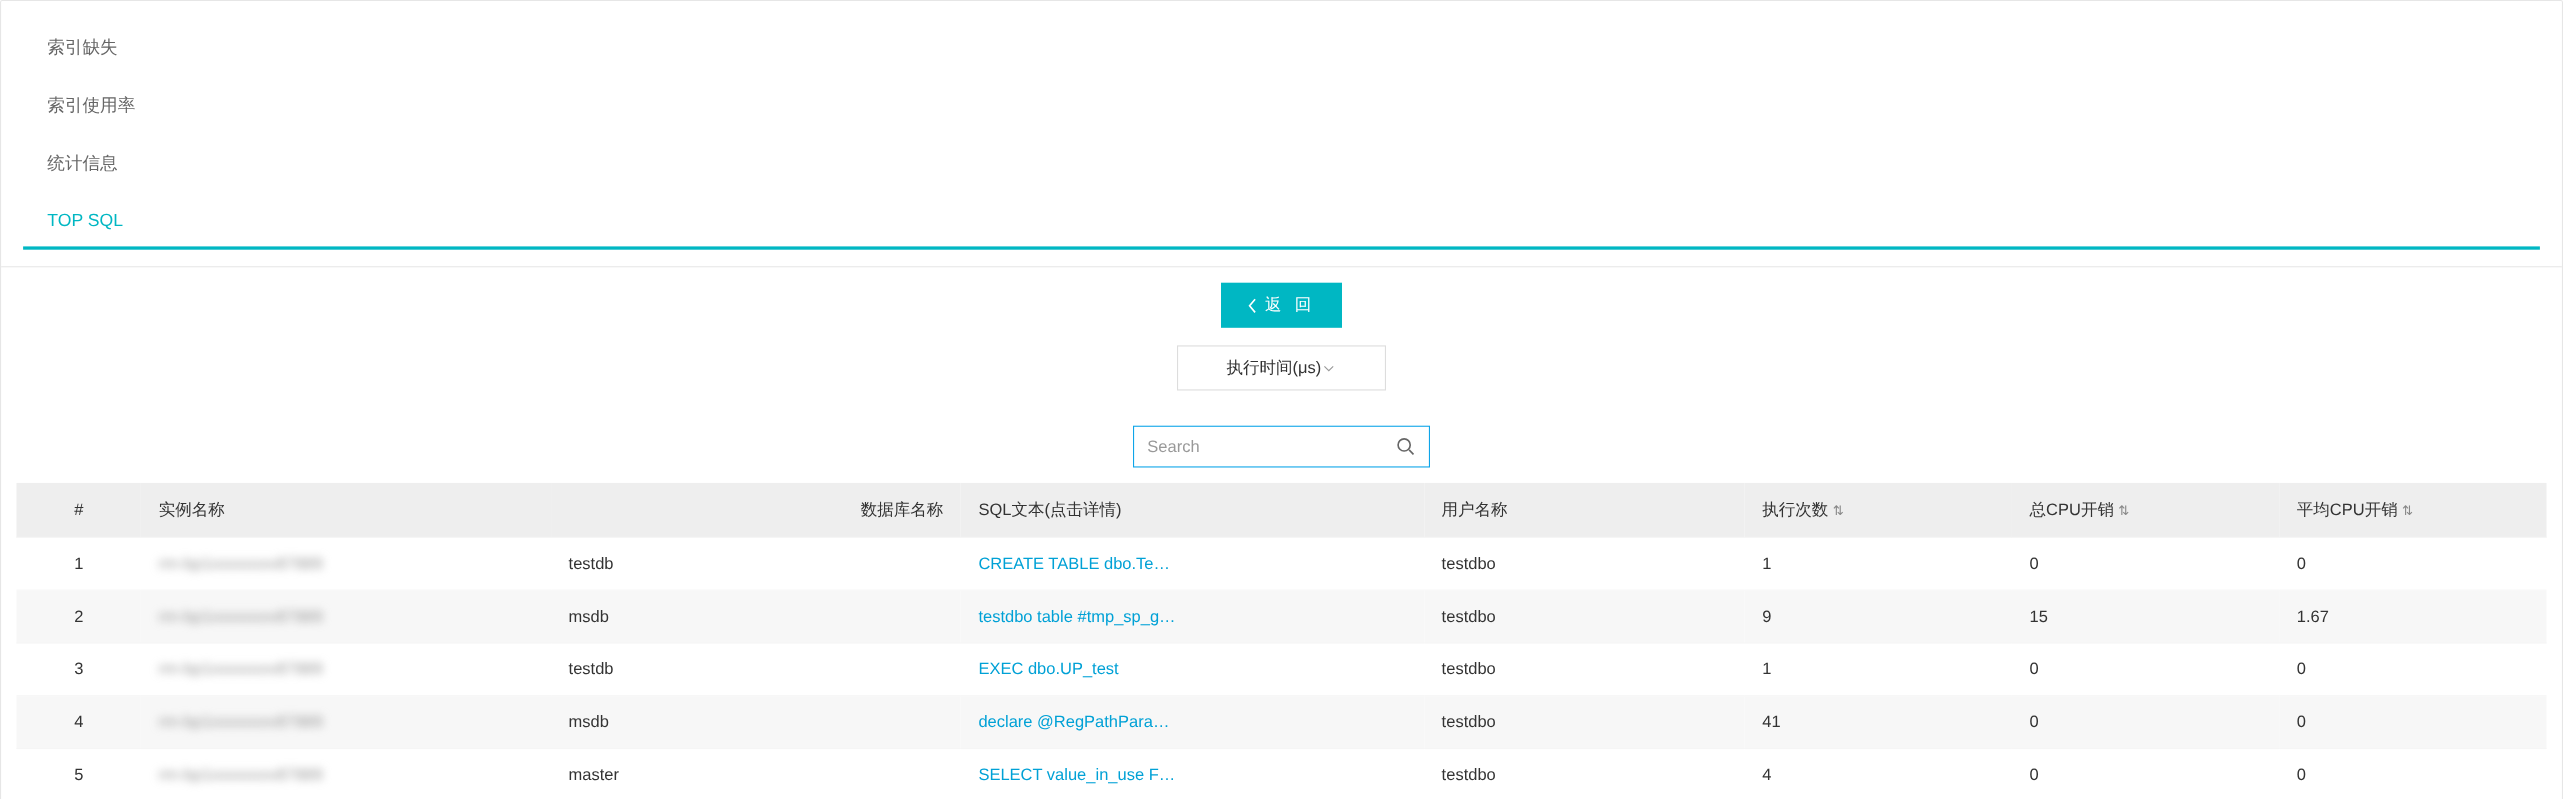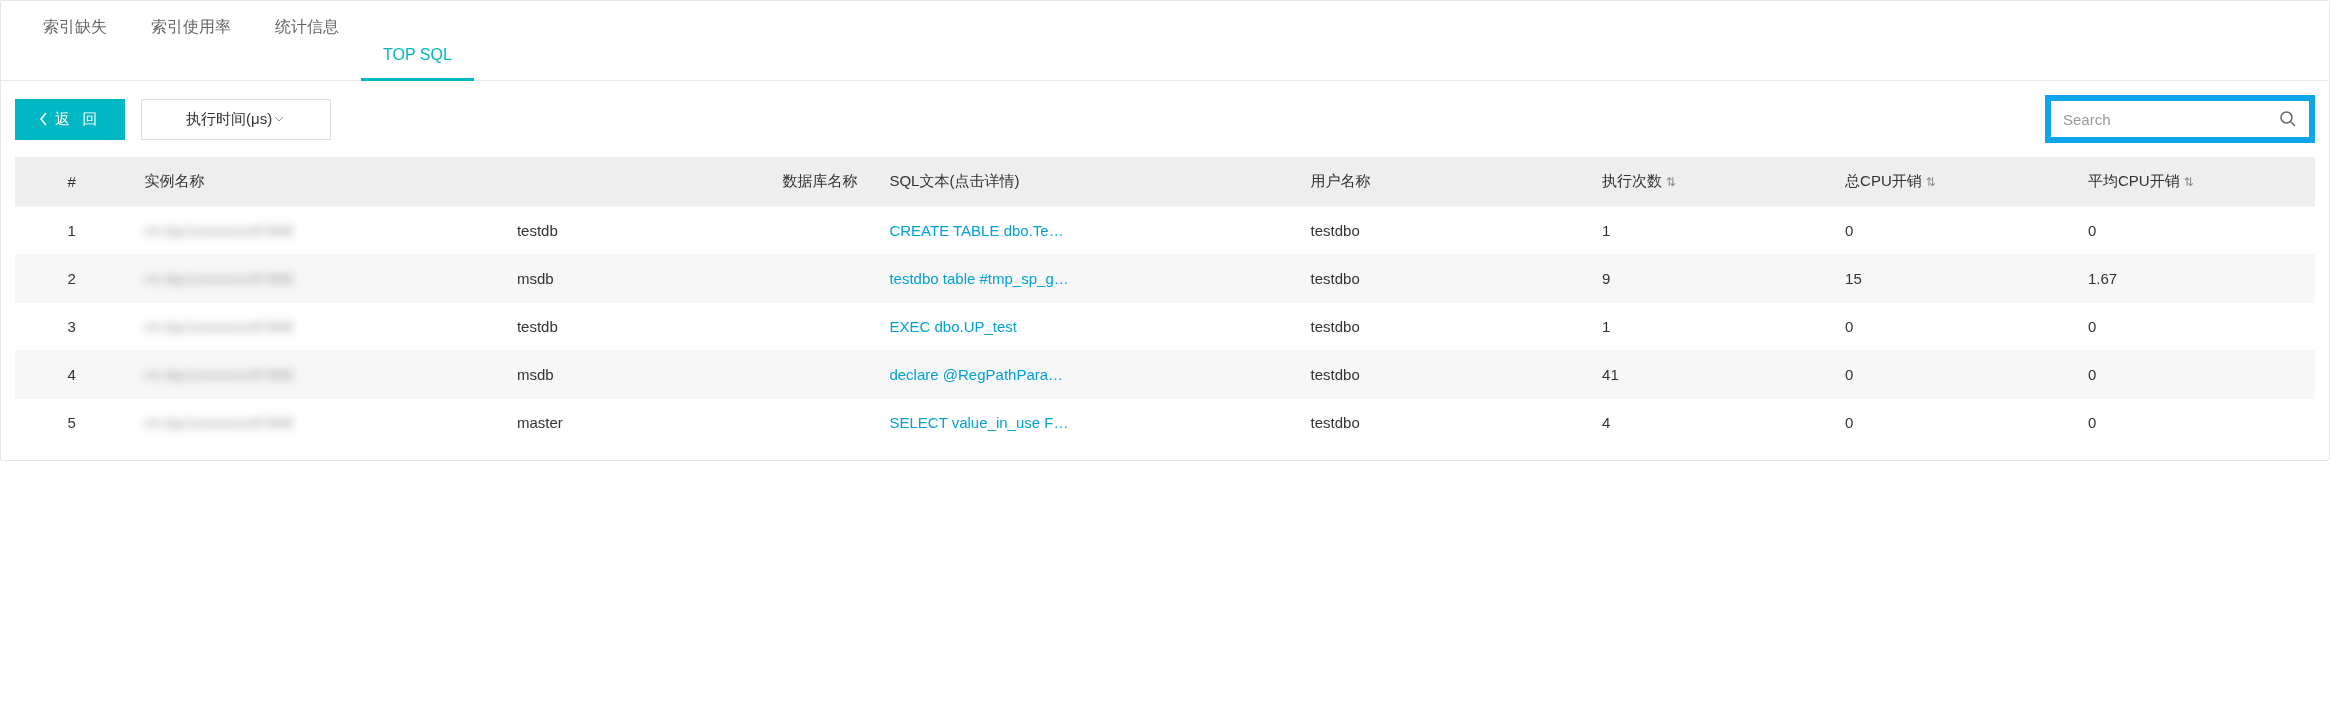--- a/index.html
+++ b/index.html
@@ -1,33 +1,33 @@
 <!DOCTYPE html>
 <html><head>
   <meta charset="utf-8">
   <style>
     * { box-sizing: border-box; margin: 0; padding: 0; }
     body { font-family: -apple-system, BlinkMacSystemFont, "Segoe UI", "PingFang SC", "Microsoft YaHei", sans-serif; font-size: 14px; color: #333; background: #fff; }
     .container { border: 1px solid #e6e6e6; border-radius: 2px; }
     
-    .tabs { display: flex; padding: 0 20px; border-bottom: 1px solid #e8e8e8; }
+    .tabs { display: flex; padding: 16px 20px; border-bottom: 1px solid #e8e8e8; flex-direction: column; }
     .tab { padding: 16px 22px; font-size: 16px; color: #666; cursor: pointer; position: relative; }
-    .tab.active { color: #00b7c3; margin-top: 29px; }
+    .tab.active { color: #00b7c3; }
     .tab.active::after { content: ""; position: absolute; left: 0; right: 0; bottom: -1px; height: 3px; background: #00b7c3; }
     
-    .toolbar { display: flex; align-items: center; padding: 14px 14px; gap: 16px; }
+    .toolbar { display: flex; align-items: center; padding: 14px 14px; gap: 16px; flex-direction: column; }
     .back-btn { background: #00b7c3; color: #fff; border: none; padding: 11px 24px; font-size: 15px; cursor: pointer; display: inline-flex; align-items: center; gap: 6px; letter-spacing: 4px; }
     .back-btn svg { width: 10px; height: 14px; }
     
     .select { border: 1px solid #ddd; padding: 10px 14px; min-width: 190px; display: flex; justify-content: center; align-items: center; cursor: pointer; font-size: 15px; color: #333; }
     .select svg { width: 14px; height: 14px; }
     
     .spacer { flex: 1; }
     
-    .search { border: 6px solid #0ea5e9; padding: 9px 12px; min-width: 270px; display: flex; justify-content: space-between; align-items: flex-end; }
+    .search { border: 1px solid #0ea5e9; padding: 9px 12px; min-width: 270px; display: flex; justify-content: space-between; align-items: flex-end; }
     .search input { border: none; outline: none; font-size: 15px; flex: 1; color: #333; }
     .search input::placeholder { color: #999; }
     .search svg { width: 18px; height: 18px; }
     
     .table-wrap { padding: 0 14px 14px; }
     table { width: 100%; border-collapse: collapse; }
     thead th { background: #eee; text-align: left; padding: 15px 16px; font-weight: normal; font-size: 15px; color: #333; }
     thead th.sortable { cursor: pointer; }
     thead th .sort-icon { margin-left: 4px; font-size: 12px; color: #888; }
     tbody td { padding: 15px 16px; font-size: 15px; color: #333; border-top: 1px solid #f5f5f5; }

